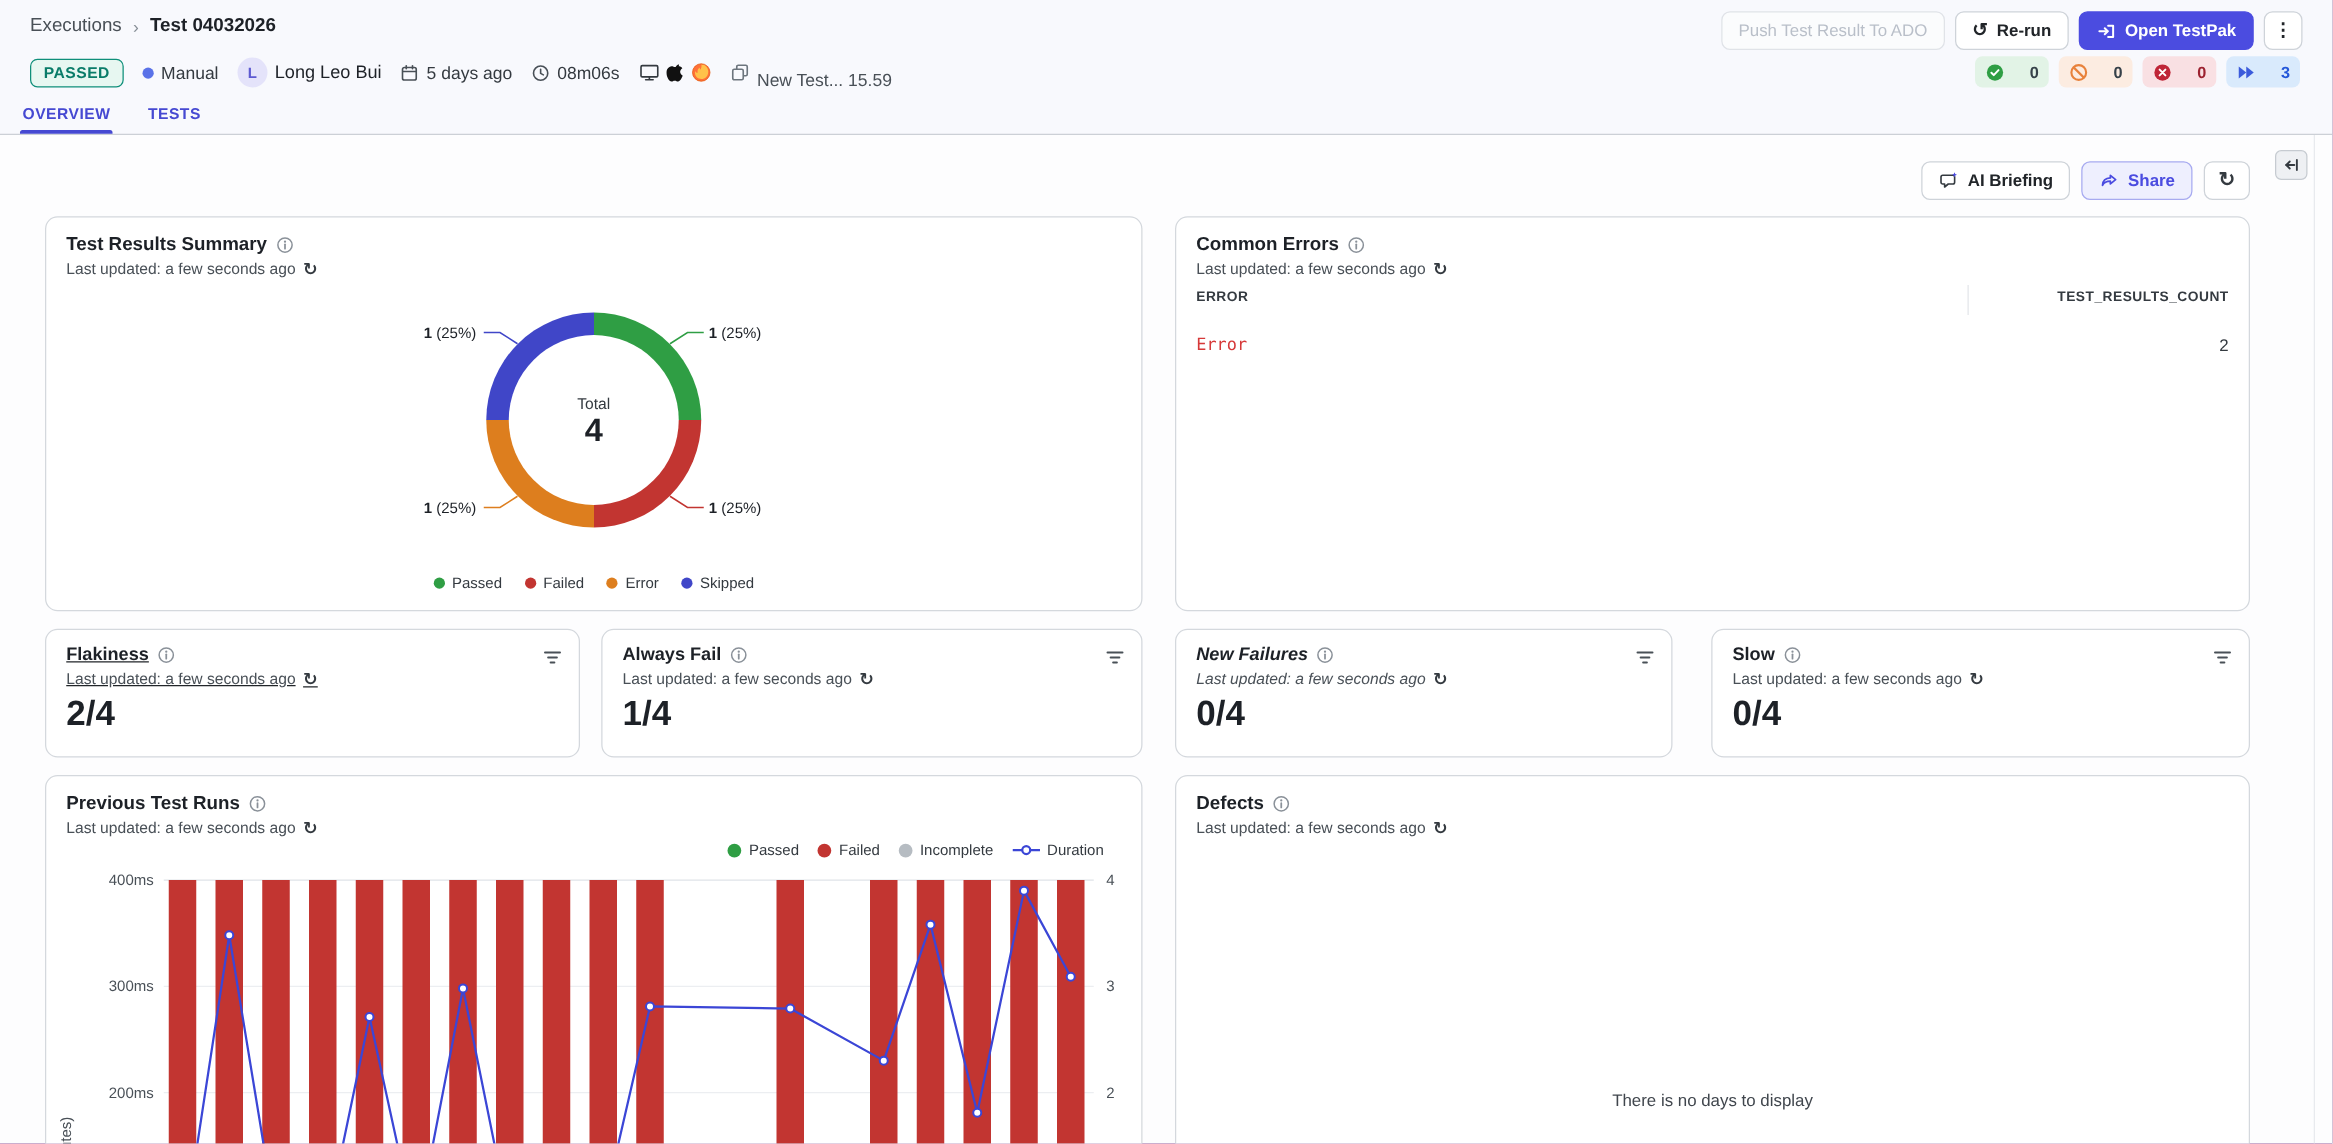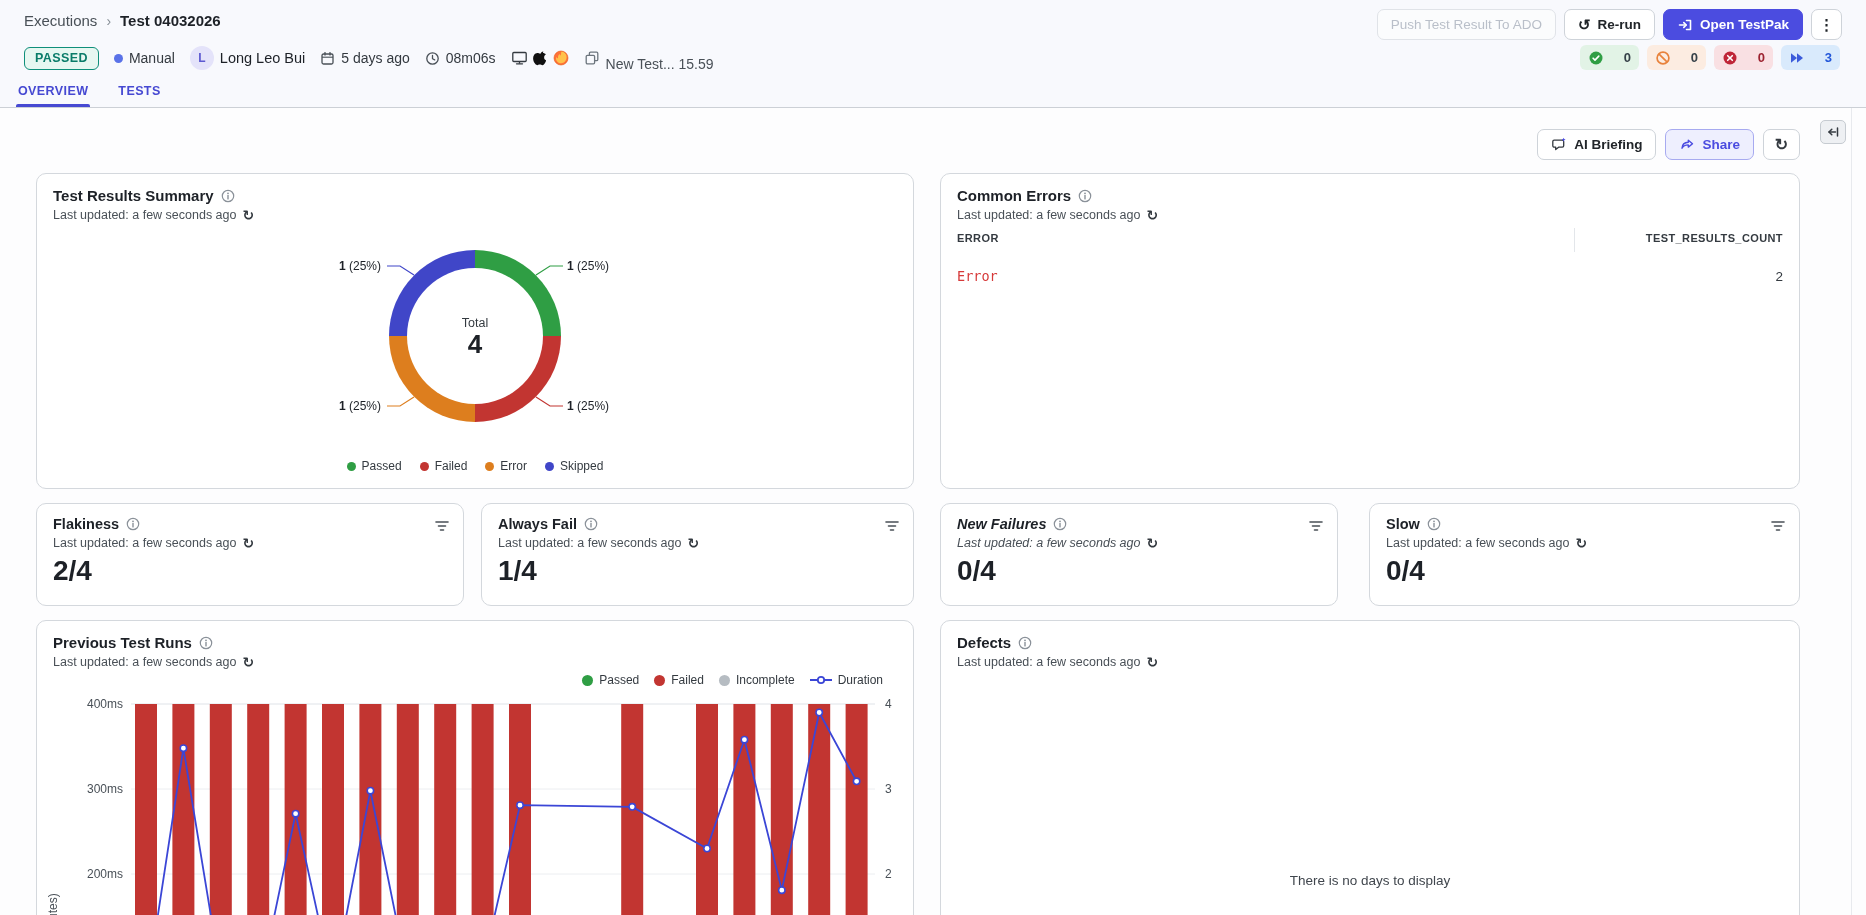--- a/index.html
+++ b/index.html
@@ -354,21 +354,21 @@
         <span>TEST_RESULTS_COUNT</span>
       </div>
       <div class="tbl-vline"></div>
       <div class="tbl-row">
         <span class="err-cell">Error</span>
         <span class="cnt-cell">2</span>
       </div>
     </div>
 
     <div class="card" style="left:36px;top:395px;width:428px;height:103px;">
-      <div class="card-head" style="padding-top:12px;">
+      <div class="card-head" style="padding-top:12px;text-decoration:underline;">
         <div class="card-title sm">
           <span>Flakiness</span>
           <span style="display:inline-flex;">
             <svg width="14" height="14" viewBox="0 0 14 14">
                 <circle cx="7" cy="7" r="5.7" fill="none" stroke="#8a9199" stroke-width="1.2"></circle>
                 <circle cx="7" cy="4.3" r=".9" fill="#8a9199"></circle>
                 <line x1="7" y1="6.4" x2="7" y2="9.9" stroke="#8a9199" stroke-width="1.4" stroke-linecap="round"></line>
               </svg>
           </span>
         </div>

